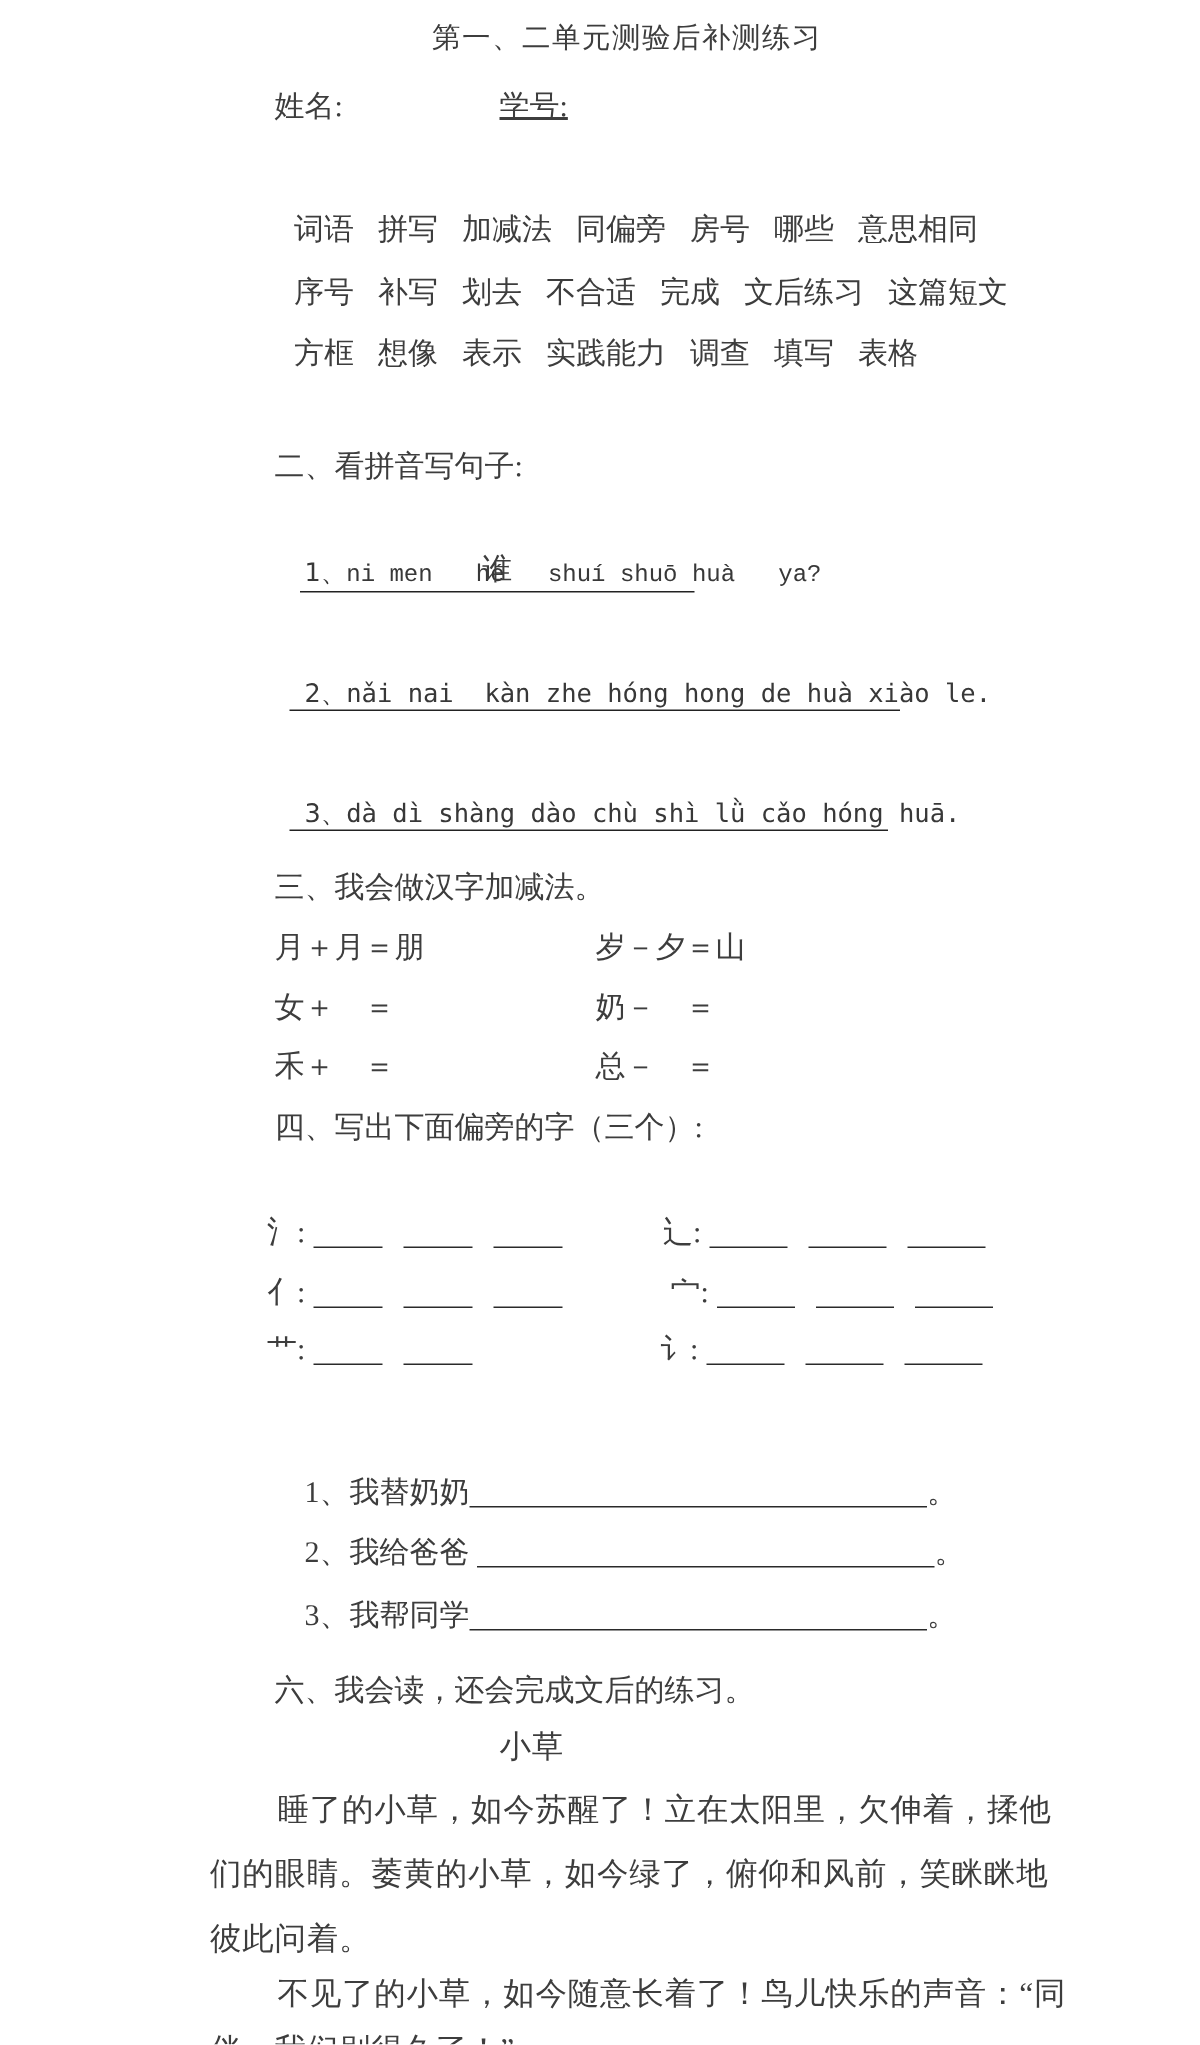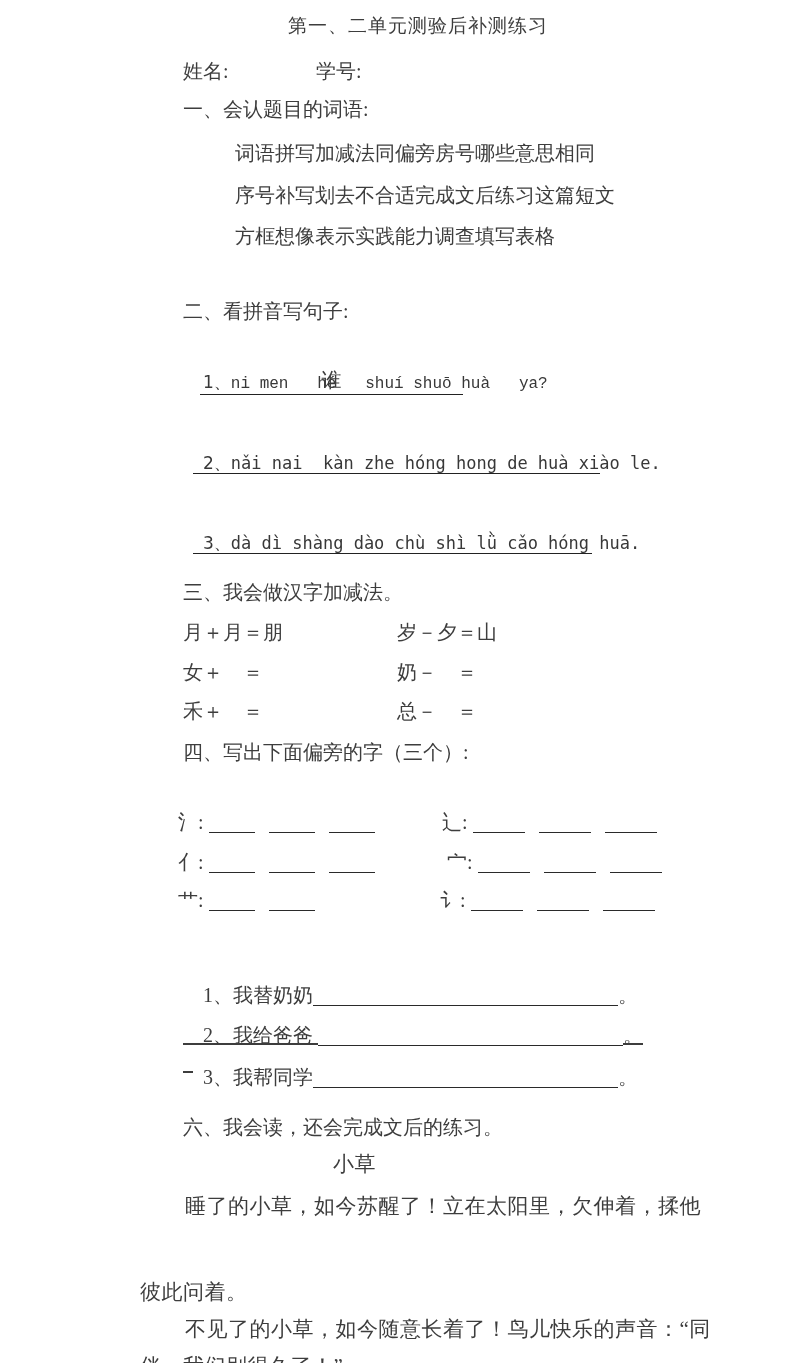--- a/index.html
+++ b/index.html
@@ -6,39 +6,38 @@
   .page{
     position:relative;width:800px;height:1363px;overflow:hidden;background:#fff;
     font-family:"Liberation Serif","DejaVu Serif",serif;
     color:#3d3d3d;font-size:20px;line-height:28px;
   }
   .row{position:absolute;white-space:pre;}
   .title{left:0;right:0;text-align:center;font-size:19px;letter-spacing:1px;padding-left:36px;}
   .pin{font-family:"DejaVu Sans Mono",monospace;font-size:17px;color:#383838;}
   .pin-sm{font-family:Liberation Mono, monospace;font-size:16px;color:#383838;}
   .qnum{font-family:"DejaVu Sans",sans-serif;font-size:17px;color:#383838;}
-  .words{display:flex;margin-left:39px;}
+  .words{display:flex;gap:16px;}
   .wline{position:absolute;border-top:1.6px solid #222;}
   .ansline{position:absolute;border-bottom:1.6px solid #222;text-align:center;}
   .bl{display:inline-block;border-bottom:1.5px solid #2a2a2a;height:1.1em;margin-bottom:-4px;}
   .b30{width:30px;} .b46{width:46px;} .b52{width:52px;} .b305{width:305px;}
   .gapL{margin-right:14px;} 
   .passage{font-size:21px;letter-spacing:0.5px;}
 </style>
 </head>
 <body>
 
 <div class="page">
 
   <div class="row title" style="top:12px;">第一、二单元测验后补测练习</div>
 
   <div class="row" style="top:57px;left:183px;">姓名:</div>
-  <div class="row" style="top:57px;left:316px;">学号:</div>
+  <div class="row" style="top:57px;left:333px;text-decoration:underline;">学号:</div>
 
-  <div class="row" style="top:95px;left:183px;">一、会认题目的词语:</div>
 
   <div class="row words" style="top:139px;left:196px;">
     <span>词语</span>
     <span>拼写</span>
     <span>加减法</span>
     <span>同偏旁</span>
     <span>房号</span>
     <span>哪些</span>
     <span>意思相同</span>
   </div>
@@ -109,28 +108,29 @@
     <span>艹:</span> <span class="bl b46 gapL"></span><span class="bl b46"></span>
   </div>
   <div class="row" style="top:858px;left:420px;">
     <span>讠:</span> <span class="bl b52 gapL"></span><span class="bl b52 gapL"></span><span class="bl b52"></span>
   </div>
 
 
   <div class="row" style="top:953px;left:183px;">
     <span>1、</span><span>我替奶奶</span><span class="bl b305"></span><span>。</span>
   </div>
-  <div class="row" style="top:993px;left:183px;text-decoration:underline;">
+  <div class="row" style="top:993px;left:183px;">
     <span>2、</span><span>我给爸爸 </span><span class="bl b305"></span><span>。</span>
   </div>
   <div class="row" style="top:1035px;left:183px;">
     <span>3、</span><span>我帮同学</span><span class="bl b305"></span><span>。</span>
   </div>
 
   <div class="row" style="top:1113px;left:183px;">六、我会读，还会完成文后的练习。</div>
   <div class="row passage" style="top:1150px;left:333px;">小草</div>
 
   <div class="row passage" style="top:1192px;left:185px;">睡了的小草，如今苏醒了！立在太阳里，欠伸着，揉他</div>
+  <div class="row passage" style="top:1235px;left:140px;">们的眼睛。萎黄的小草，如今绿了，俯仰和风前，笑眯眯地</div>
   <div class="row passage" style="top:1278px;left:140px;">彼此问着。</div>
   <div class="row passage" style="top:1315px;left:185px;">不见了的小草，如今随意长着了！鸟儿快乐的声音：“同</div>
   <div class="row passage" style="top:1352px;left:140px;">伴，我们别得久了！”</div>
 
 </div>
 
 </body></html>

